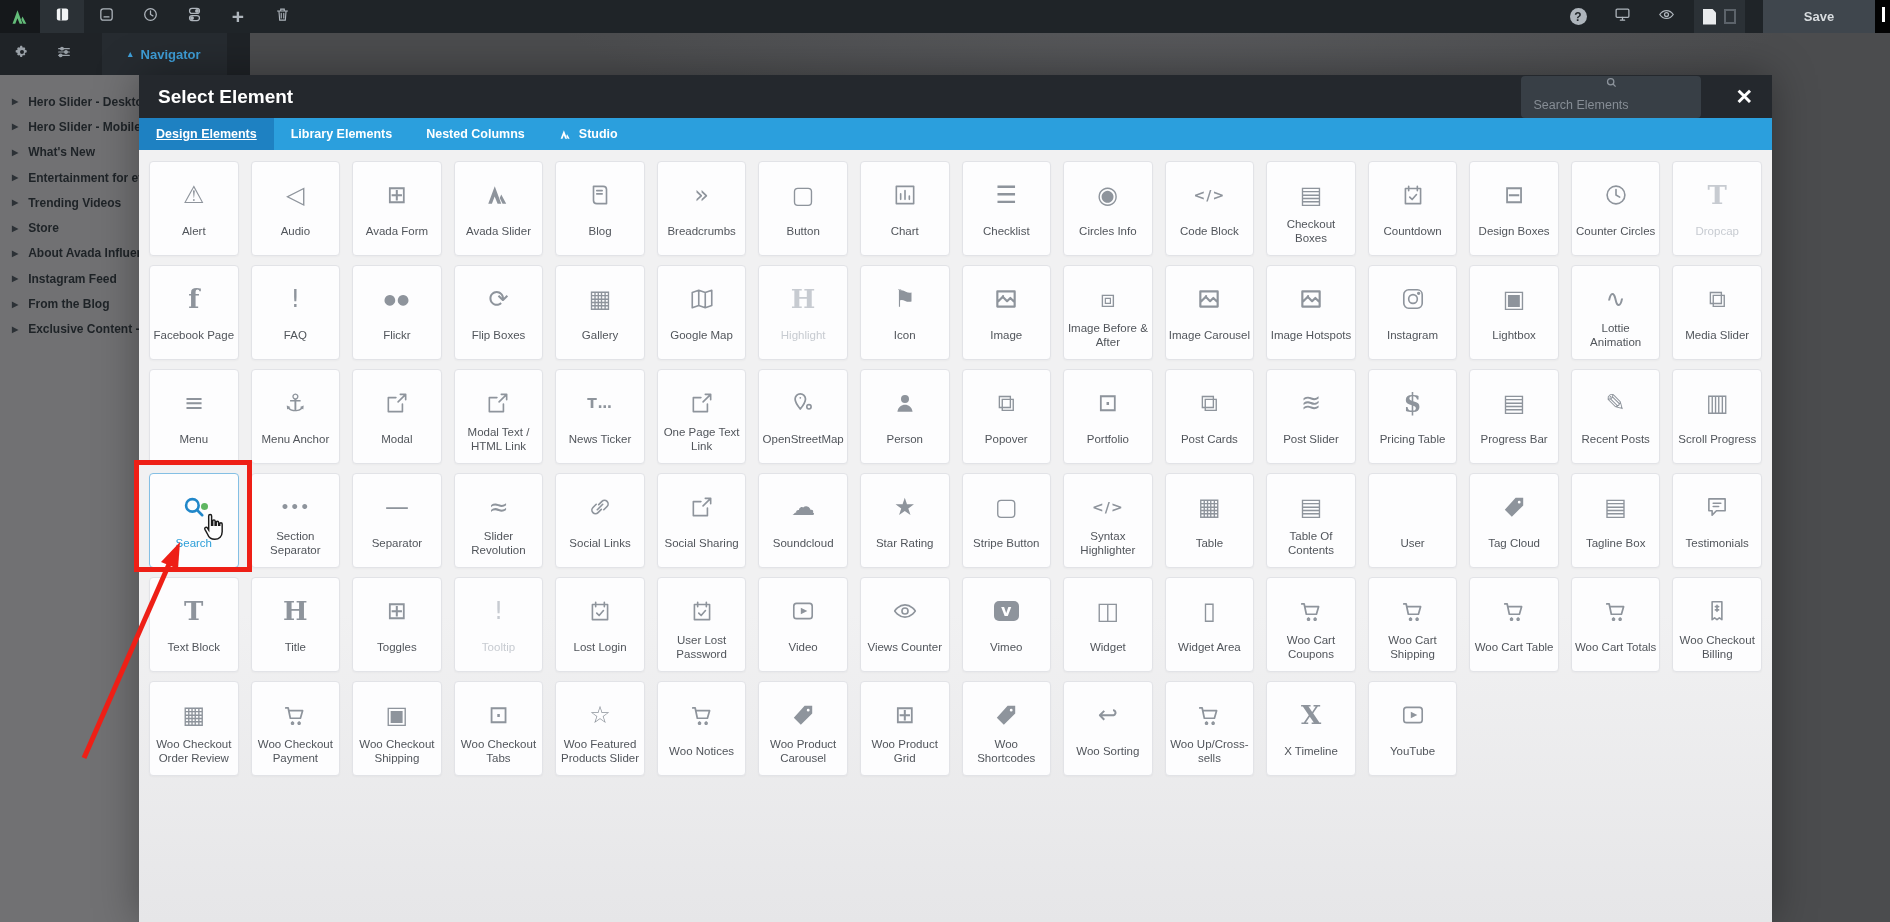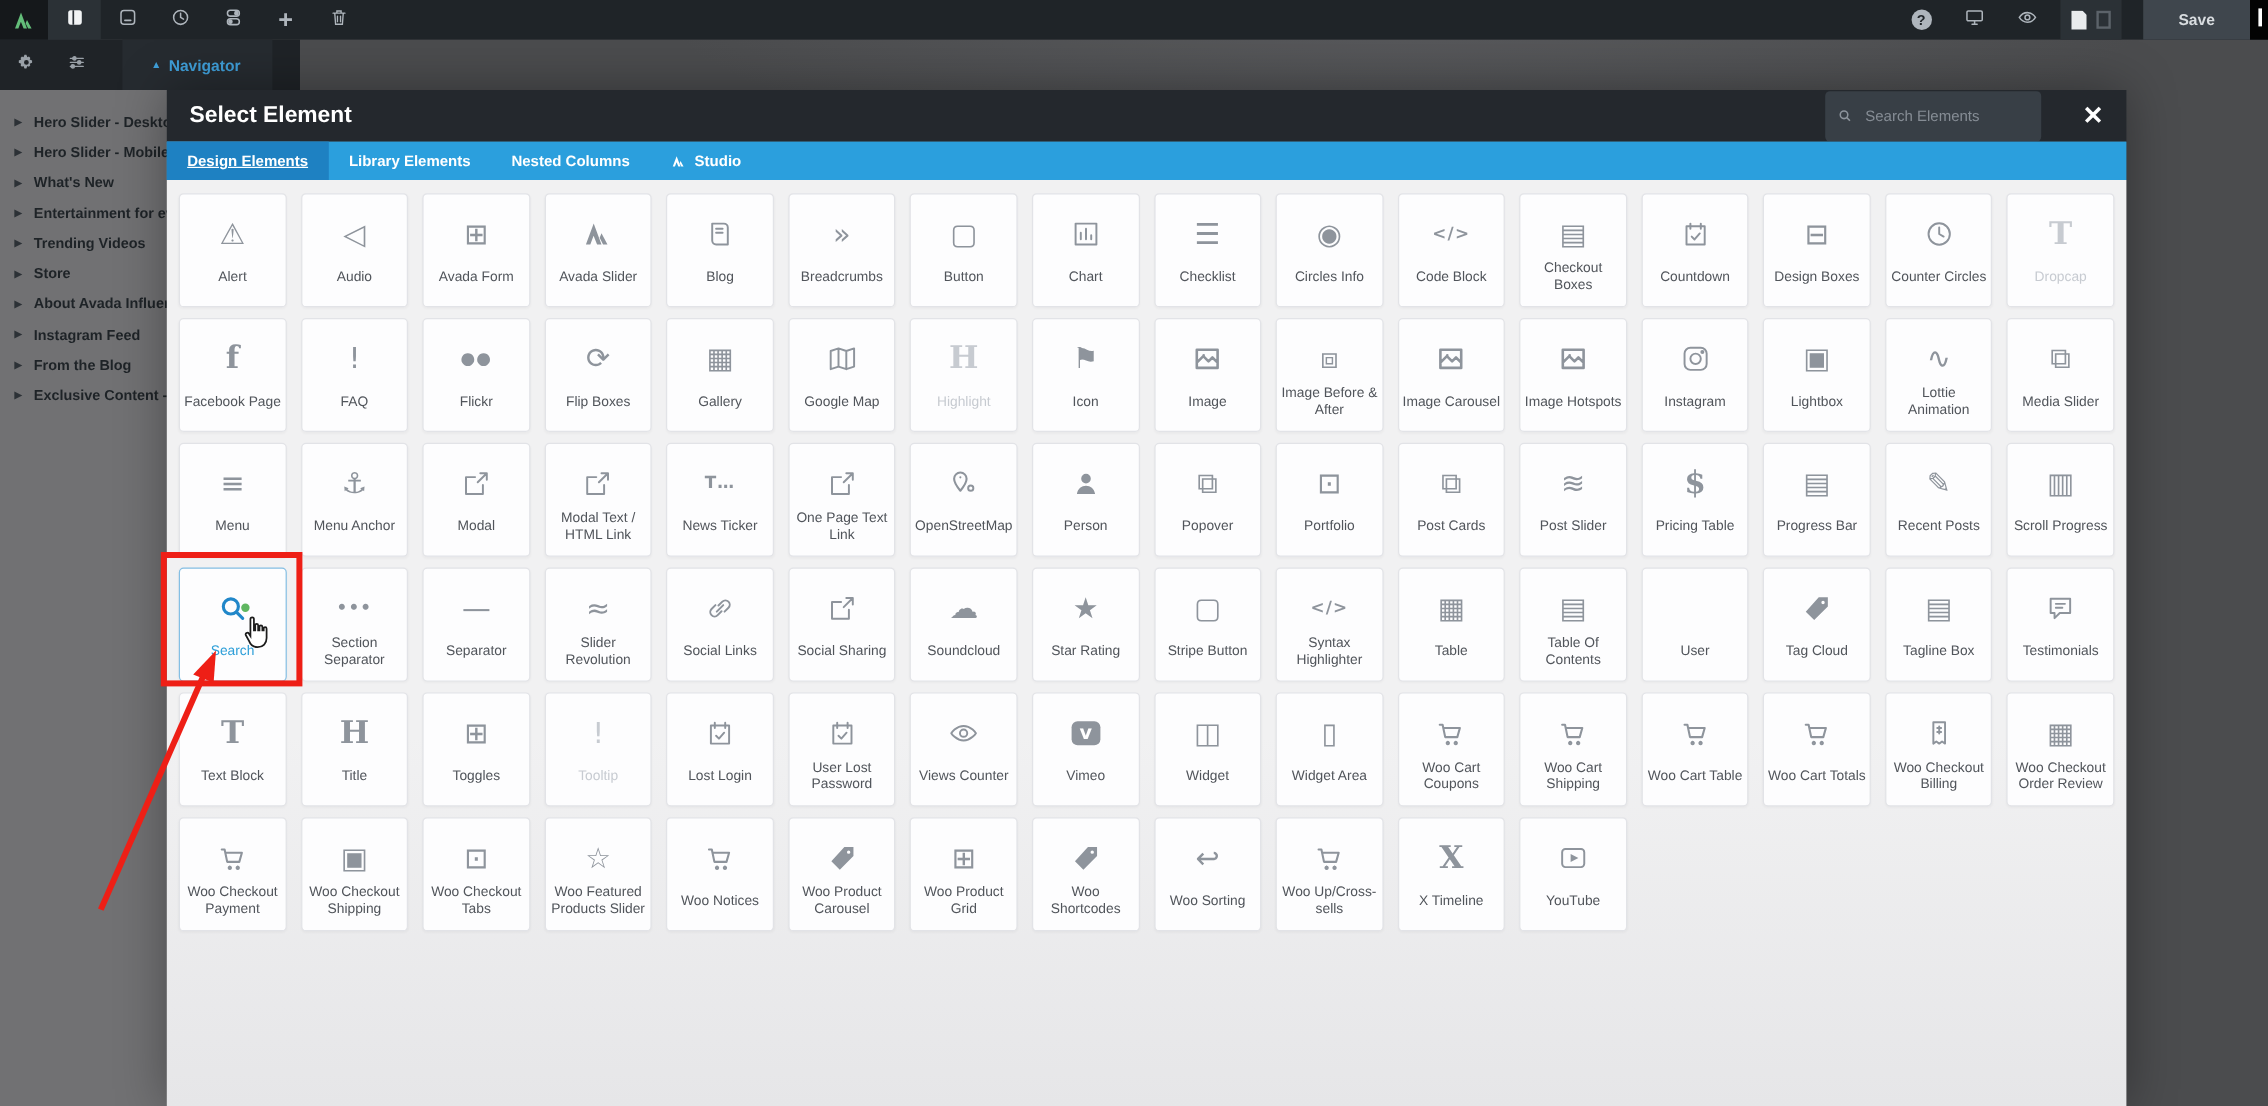--- a/index.html
+++ b/index.html
@@ -13,21 +13,21 @@
   .logo-tile{width:40px;height:33px;background:#15181b;display:flex;align-items:center;justify-content:center;}
   .tbtn{width:44px;height:33px;display:flex;align-items:center;justify-content:center;color:#aeb5bc;}
   .tbtn.active{background:#2b3136;color:#f2f4f5;}
   .tbtn svg{width:17px;height:17px;}
   .tb-spacer{flex:1;}
   .help-circle{width:17px;height:17px;border-radius:50%;background:#aeb5bc;color:#1f2428;
                font-size:12px;font-weight:bold;display:flex;align-items:center;justify-content:center;}
   .pagegroup{height:33px;display:flex;align-items:center;background:#2b3136;padding:0 9px;gap:8px;margin-left:6px;}
   .pg-filled{width:13px;height:16px;background:#e9ebed;clip-path:polygon(0 0,70% 0,100% 25%,100% 100%,0 100%);}
   .pg-outline{width:12px;height:15px;border:2px solid #5c636a;}
-  .savebtn{height:33px;width:89px;margin-left:18px;background:#3f464d;color:#d8dcdf;
+  .savebtn{height:33px;width:112px;margin-left:18px;background:#3f464d;color:#d8dcdf;
            font-size:13px;font-weight:bold;display:flex;align-items:center;justify-content:center;}
   .blackend{height:33px;width:15px;background:#030303;position:relative;}
   .blackend i{position:absolute;left:7px;top:7px;width:3px;height:15px;background:#fff;}
 
   
   .canvas{position:absolute;left:0;top:33px;width:1890px;height:889px;
           background:radial-gradient(ellipse 900px 220px at 62% -40px,#5a5b5e,rgba(90,91,94,0) 70%),#4b4c4e;}
   .sbheader{position:absolute;left:0;top:33px;width:250px;height:42px;background:#1f2327;
             display:flex;align-items:center;z-index:12;}
   .sbh-icon{color:#9aa1a8;margin-left:14px;}
@@ -40,21 +40,21 @@
   .side-item{display:flex;align-items:center;height:25.3px;padding-left:12px;gap:10px;
              color:#1e2327;font-size:12px;font-weight:bold;white-space:nowrap;}
   .side-item .tri{font-size:8px;color:#2c3136;}
 
   
   .modal{position:absolute;left:139px;top:75px;width:1633px;height:847px;z-index:20;
          display:flex;flex-direction:column;box-shadow:0 0 40px rgba(0,0,0,.35);}
   .mheader{height:43px;background:#24282d;display:flex;align-items:center;padding:0 19px;flex:0 0 auto;}
   .mtitle{color:#fff;font-size:19px;font-weight:bold;}
   .msearch{margin-left:auto;width:180px;height:42px;background:#383f46;border-radius:4px;
-           display:flex;align-items:center;padding:0 10px;gap:8px;color:#8d949c;}
+           display:flex;align-items:center;padding:0 10px;gap:8px;color:#8d949c;flex-direction:column;}
   .msearch svg{width:13px;height:13px;flex:0 0 auto;}
   .msearch input{background:transparent;border:0;outline:0;color:#c6ccd2;font-size:12.5px;width:100%;
                  font-family:"Liberation Sans",sans-serif;}
   .msearch input::placeholder{color:#868d95;}
   .mclose{margin-left:34px;color:#fff;font-size:21px;line-height:1;cursor:pointer;font-weight:bold;}
   .mtabs{height:32px;background:#2b9fdd;display:flex;flex:0 0 auto;}
   .mtab{padding:0 17px;display:flex;align-items:center;gap:7px;color:#fff;font-size:12.5px;font-weight:bold;}
   .mtab.active{background:#1e81c2;text-decoration:underline;}
   .mtab svg{width:13px;height:13px;fill:#fff;}
   .mbody{flex:1;background:linear-gradient(#f1f1f2 60%,#e6e6e8);padding:11px 10px;overflow:hidden;}
@@ -701,20 +701,28 @@
             <div class="ic">
               <svg class="tsvg">
                 <use href="#sym-calendar"></use>
               </svg>
             </div>
             <div class="lb">User Lost Password</div>
           </div>
           <div class="tile">
             <div class="ic">
               <svg class="tsvg">
+                <use href="#sym-play"></use>
+              </svg>
+            </div>
+            <div class="lb">Video</div>
+          </div>
+          <div class="tile">
+            <div class="ic">
+              <svg class="tsvg">
                 <use href="#sym-eye"></use>
               </svg>
             </div>
             <div class="lb">Views Counter</div>
           </div>
           <div class="tile">
             <div class="ic badge">
               <span>v</span>
             </div>
             <div class="lb">Vimeo</div>

